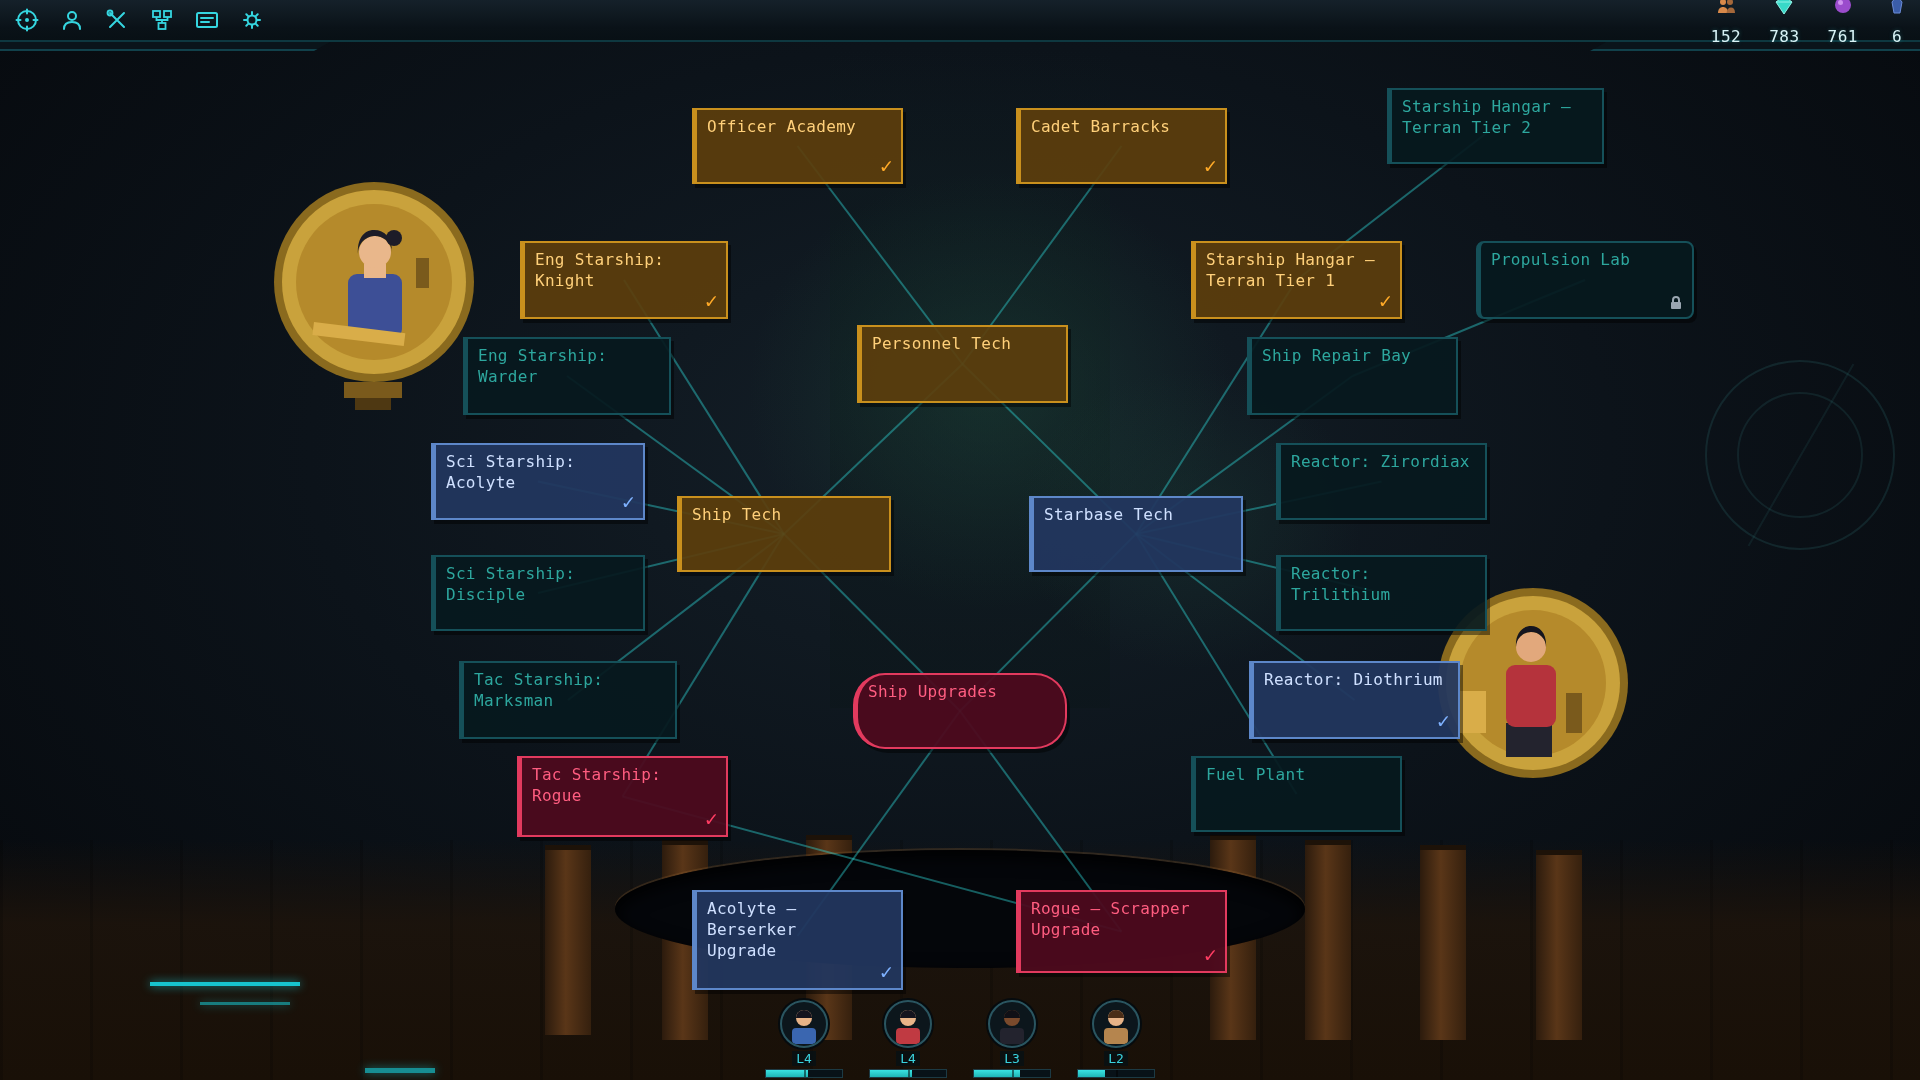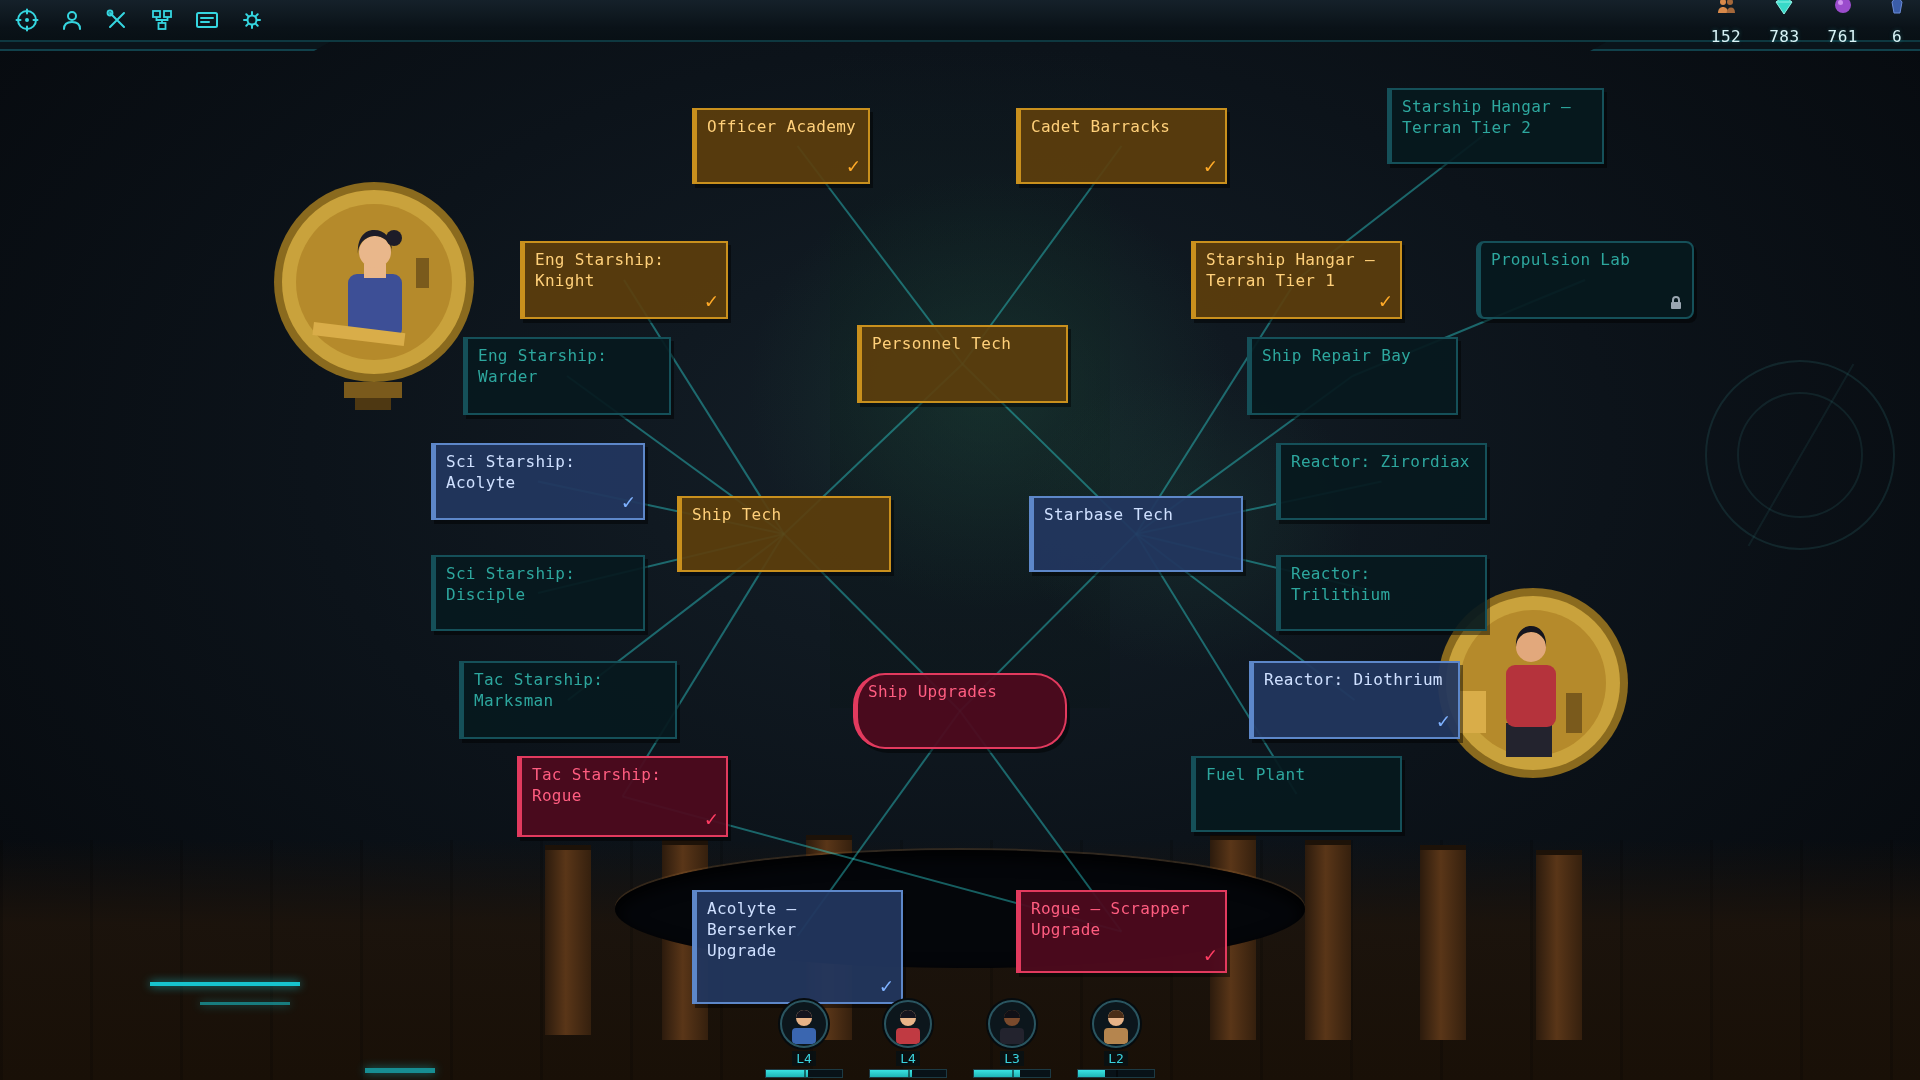--- a/index.html
+++ b/index.html
@@ -146,21 +146,21 @@
       <line x1="1136" y1="534" x2="1381.5" y2="481.5"></line>
       <line x1="1136" y1="534" x2="1381.5" y2="593"></line>
       <line x1="1136" y1="534" x2="1354.5" y2="700"></line>
       <line x1="1136" y1="534" x2="1296.5" y2="794"></line>
       <line x1="1136" y1="534" x2="960" y2="711"></line>
       <line x1="960" y1="711" x2="797.5" y2="936"></line>
       <line x1="960" y1="711" x2="1121.5" y2="931.5"></line>
       <line x1="622.5" y1="796.5" x2="1121.5" y2="931.5"></line>
     </svg>
   <div id="nodes">
-      <div class="node gold" style="left: 692px; top: 108px; width: 178px; height: 76px;">
+      <div class="node gold" style="left: 692px; top: 108px; width: 211px; height: 76px;">
         <span class="nlabel">Officer Academy</span>
         <span class="check">✓</span>
       </div>
       <div class="node gold" style="left: 1016px; top: 108px; width: 211px; height: 76px;">
         <span class="nlabel">Cadet Barracks</span>
         <span class="check">✓</span>
       </div>
       <div class="node teal" style="left: 1387px; top: 88px; width: 217px; height: 76px;">
         <span class="nlabel">Starship Hangar –
 Terran Tier 2</span>
@@ -225,21 +225,21 @@
         <span class="check">✓</span>
       </div>
       <div class="node red" style="left: 517px; top: 756px; width: 211px; height: 81px;">
         <span class="nlabel">Tac Starship:
 Rogue</span>
         <span class="check">✓</span>
       </div>
       <div class="node teal" style="left: 1191px; top: 756px; width: 211px; height: 76px;">
         <span class="nlabel">Fuel Plant</span>
       </div>
-      <div class="node blue" style="left: 692px; top: 890px; width: 211px; height: 114px;">
+      <div class="node blue" style="left: 692px; top: 890px; width: 211px; height: 100px;">
         <span class="nlabel">Acolyte –
 Berserker
 Upgrade</span>
         <span class="check">✓</span>
       </div>
       <div class="node red" style="left: 1016px; top: 890px; width: 211px; height: 83px;">
         <span class="nlabel">Rogue – Scrapper
 Upgrade</span>
         <span class="check">✓</span>
       </div>

